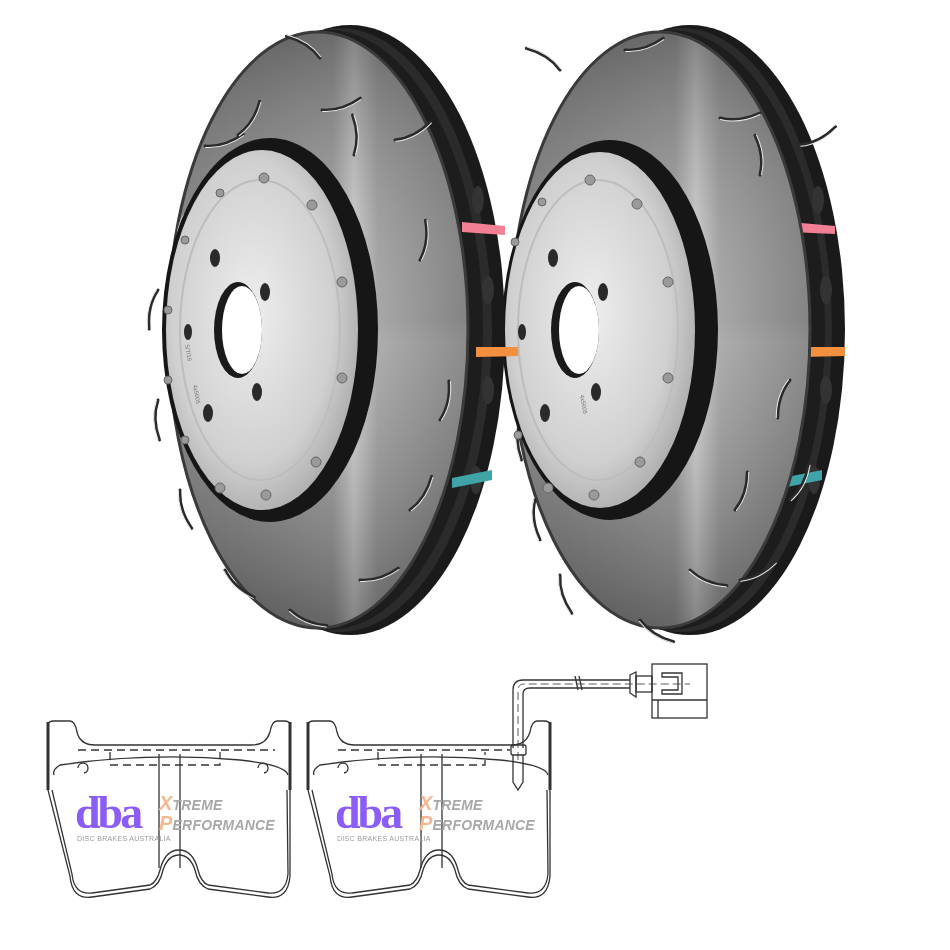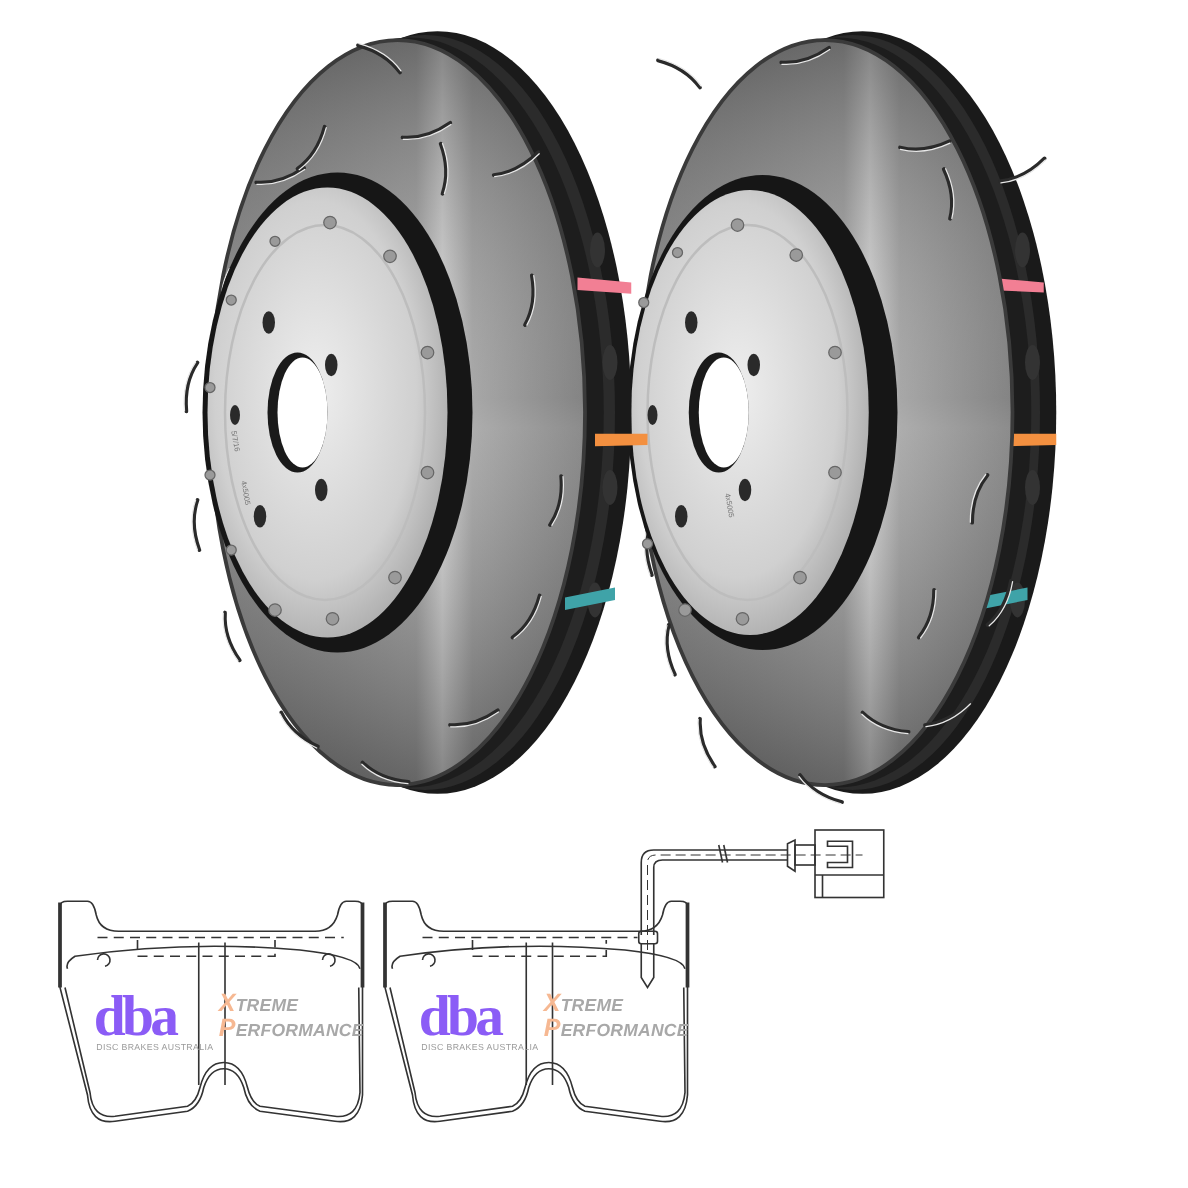--- a/index.html
+++ b/index.html
@@ -1,21 +1,21 @@
 <!DOCTYPE html>
 <html><head>
 <meta charset="utf-8">
 <style>
   html, body { margin:0; padding:0; background:#ffffff; }
   body { width:950px; height:950px; position:relative; overflow:hidden; font-family:"Liberation Sans", sans-serif; }
   .scene { position:absolute; left:0; top:0; width:950px; height:950px; }
   .logo-block { position:absolute; }
   .dba-word { position:absolute; font-family:Liberation Serif, serif; font-weight:bold; color:#8b5cf6; font-size:46px; letter-spacing:-3px; line-height:1; }
   .dba-sub { position:absolute; font-family:"Liberation Sans", sans-serif; font-size:7px; color:#9a9a9a; letter-spacing:0.3px; white-space:nowrap; }
-  .xp-line { position:absolute; font-family:"Liberation Sans", sans-serif; font-style:italic; font-weight:bold; color:#a8a8a8; font-size:14px; white-space:nowrap; letter-spacing:0.2px;margin-left:16px; }
+  .xp-line { position:absolute; font-family:"Liberation Sans", sans-serif; font-style:italic; font-weight:bold; color:#a8a8a8; font-size:14px; white-space:nowrap; letter-spacing:0.2px; }
   .xp-initial { color:#f6b892; font-size:20px; }
 </style>
 </head>
 <body>
 
 <svg class="scene" viewBox="0 0 950 950" width="950" height="950" xmlns="http://www.w3.org/2000/svg">
   <defs>
     <linearGradient id="faceGrad" x1="0" y1="0" x2="1" y2="0">
       <stop offset="0" stop-color="#5e5e5e"></stop>
       <stop offset="0.55" stop-color="#8c8c8c"></stop>

